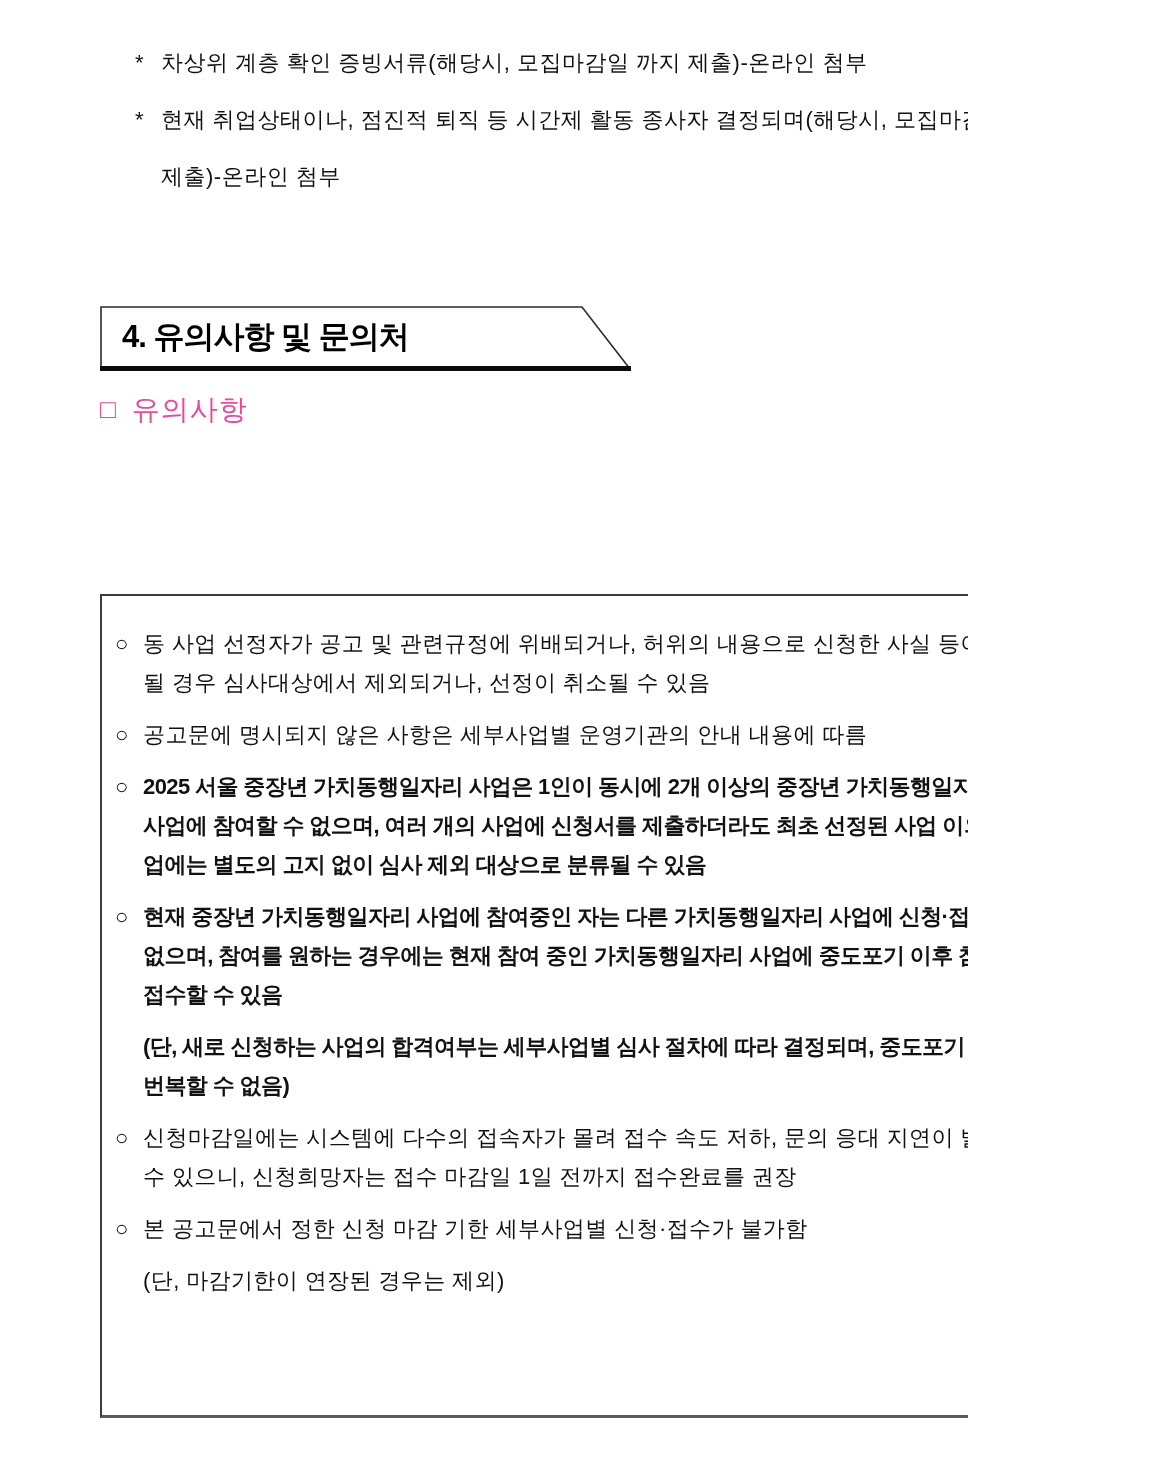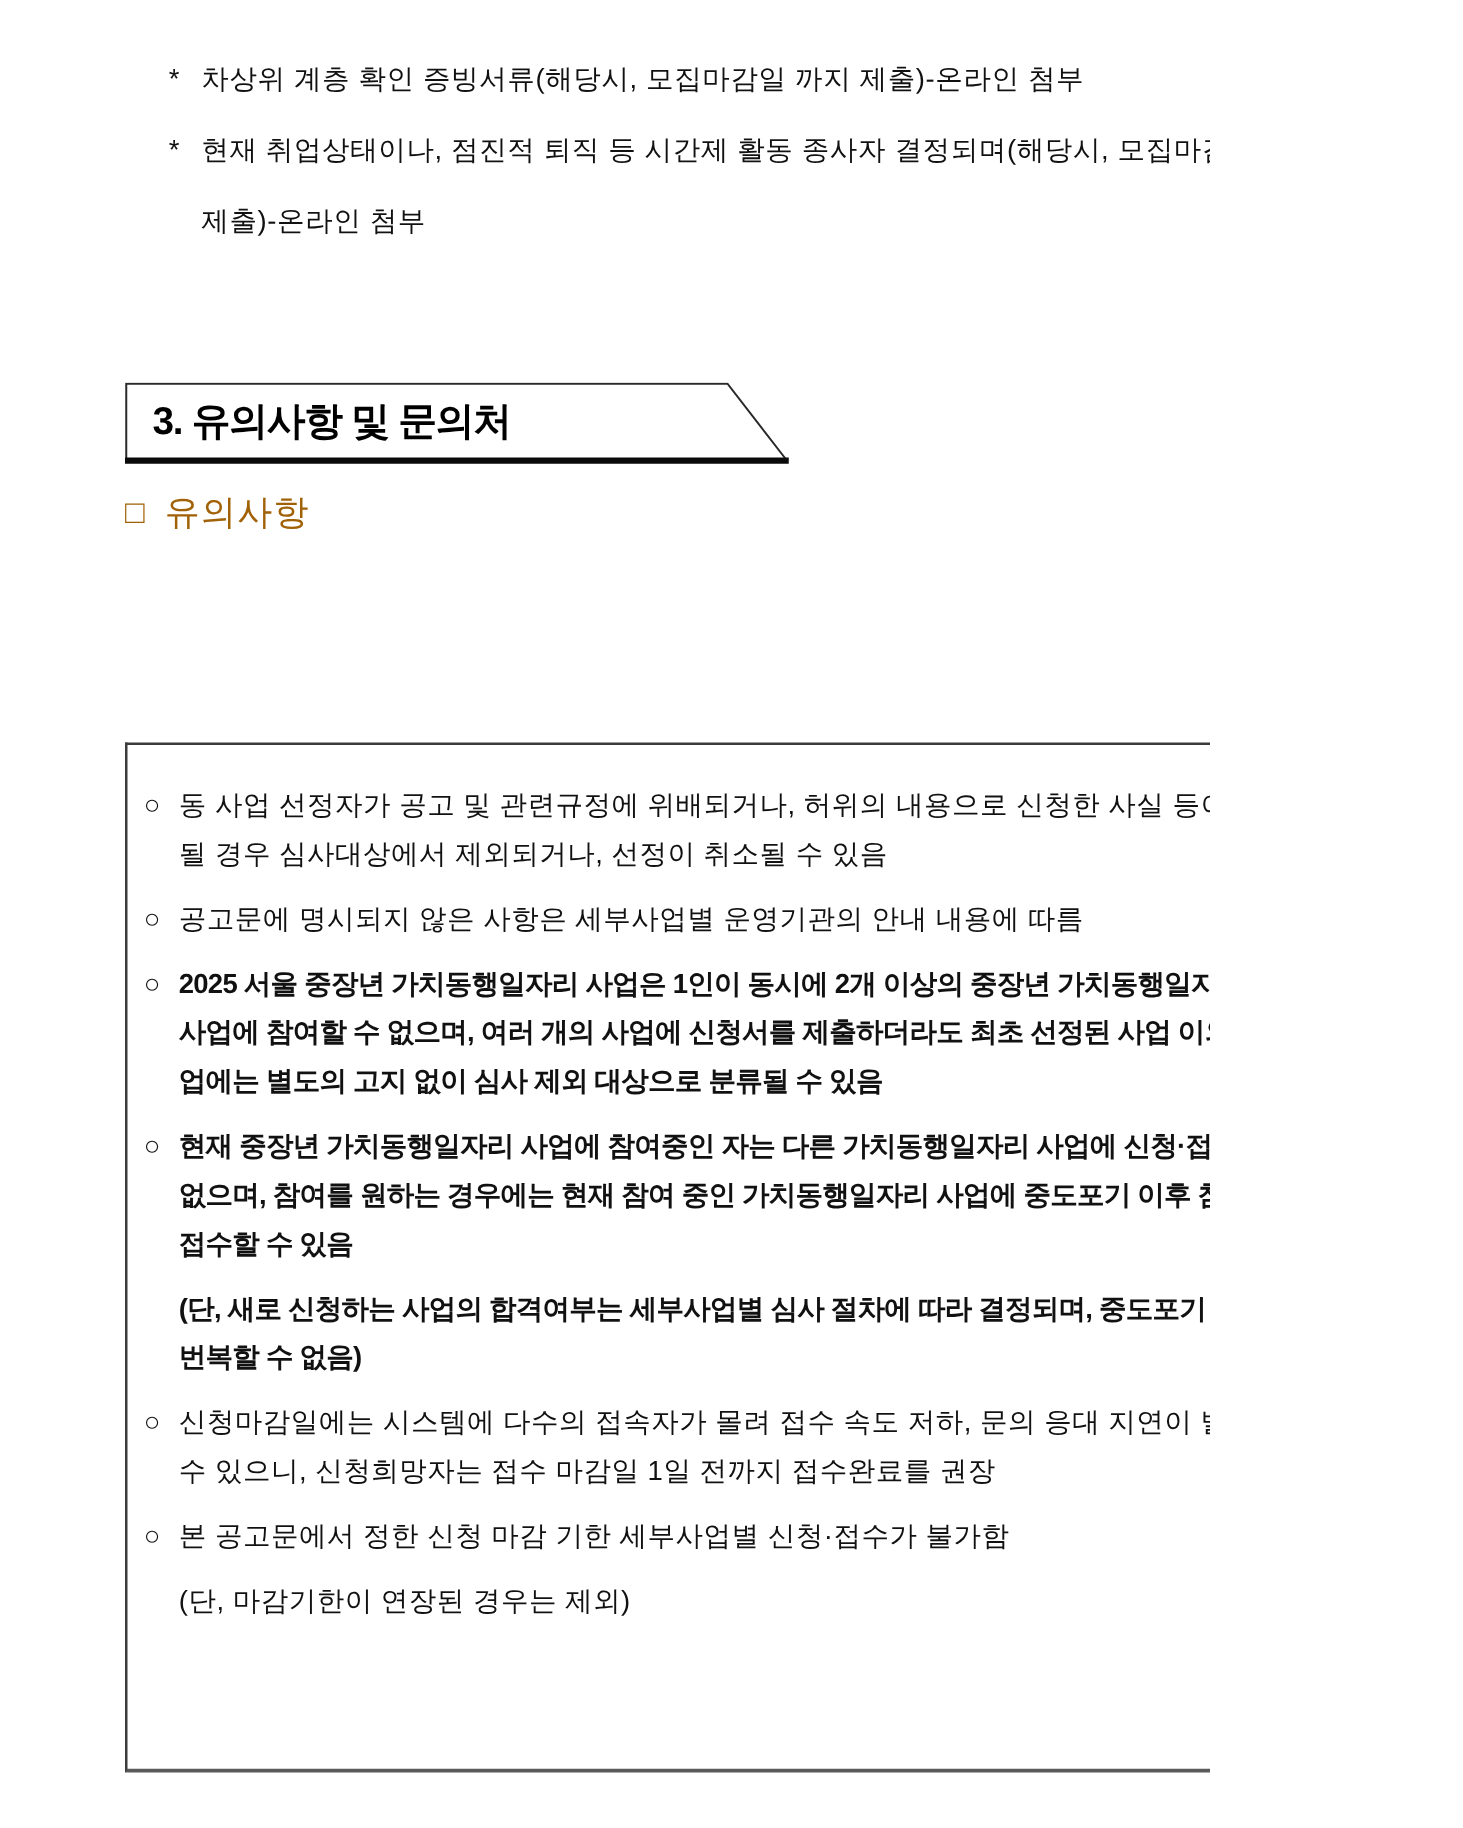--- a/index.html
+++ b/index.html
@@ -42,21 +42,21 @@
     letter-spacing: -1px; color: #000;
     white-space: nowrap;
   }
 
   
   .subsection {
     position: absolute;
     left: 100px; top: 391px;
     font-size: 28px;
     letter-spacing: 1px;
-    color: #a16207;
+    color: #ec4899;
   }
   .subsection .sq { font-size: 26px; margin-right: 15px; position: relative; top: -1px; }
 
   
   .notice-box {
     position: absolute;
     left: 100px; top: 457px;
     width: 981px; height: 114px;
     box-sizing: border-box;
     background: var(--notice-bg, #e9e7e3);
@@ -103,21 +103,21 @@
       <span class="marker">*</span><span>현재 취업상태이나, 점진적 퇴직 등 시간제 활동 종사자 결정되며(해당시, 모집마감일 까지 제출)-온라인 첨부</span>
     </div>
   </div>
 
   <div class="banner">
     <svg width="534" height="68" viewBox="0 0 534 68">
       <polygon points="1,1 482,1 530,63 1,63" fill="#ffffff" stroke="none"></polygon>
       <path d="M1,63 L1,1 L482,1 L530,63" fill="none" stroke="#2a2a2a" stroke-width="1.6"></path>
       <line x1="0" y1="62.5" x2="531" y2="62.5" stroke="#0a0a0a" stroke-width="5"></line>
     </svg>
-    <div class="banner-text">3. 유의사항 및 문의처</div>
+    <div class="banner-text">4. 유의사항 및 문의처</div>
   </div>
 
   <div class="subsection">
     <span class="sq">□</span><span>유의사항</span>
   </div>
 
 
   <div class="notes-box">
 
     <div class="item">

